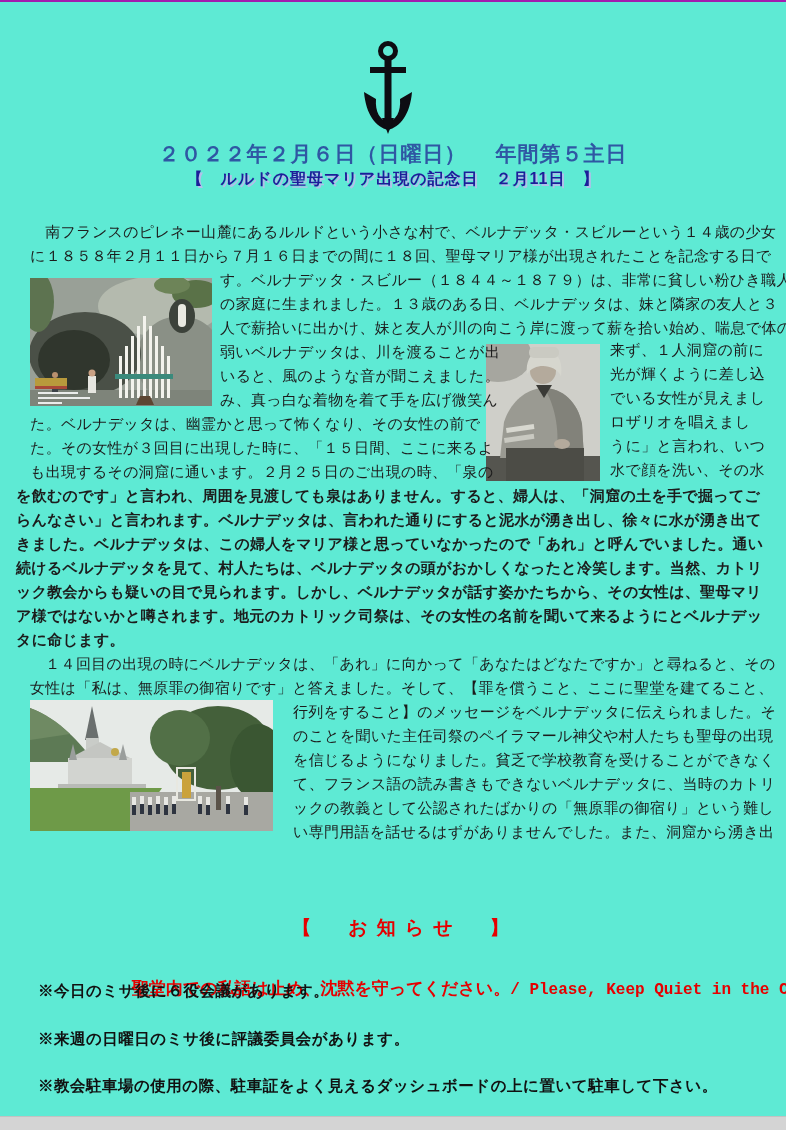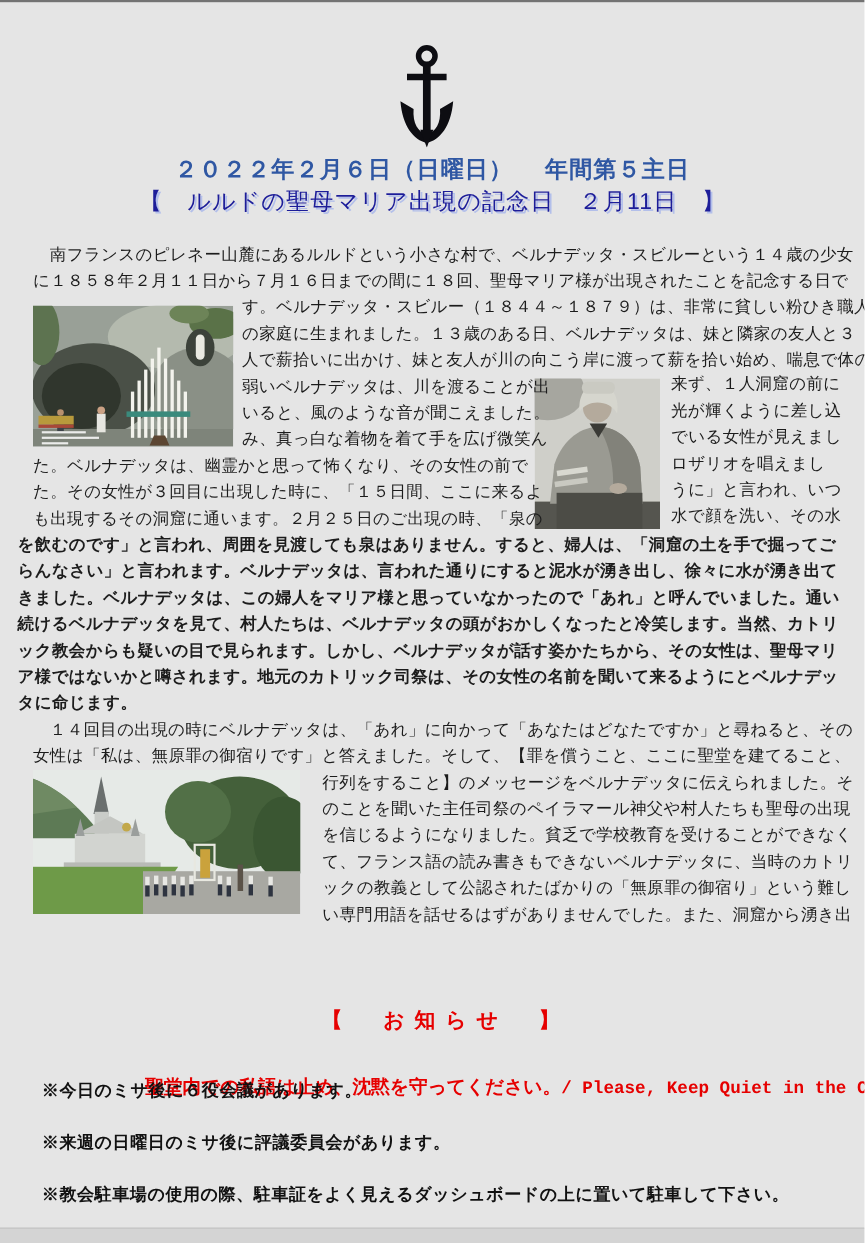--- a/index.html
+++ b/index.html
@@ -1,21 +1,21 @@
 <!DOCTYPE html>
 <html><head>
 <meta charset="utf-8">
 <style>
   html,body{margin:0;padding:0;background:#ffffff;}
   .page{
     position:relative;
     width:786px;height:1130px;
-    background:#e5e5e5;
+    background:#5eead4;
     box-sizing:border-box;
-    border-top:2px solid #737373;
+    border-top:2px solid #a21caf;
     overflow:hidden;
     font-family:"Liberation Sans", sans-serif;
   }
   .t{
     position:absolute;
     white-space:pre;
     font-size:15px;
     line-height:24px;
     letter-spacing:0.3px;
     color:#1c1c1c;
@@ -23,21 +23,21 @@
   .title1{
     position:absolute;top:138px;left:0;width:100%;
     text-align:center;
     font-size:21px;font-weight:bold;
     letter-spacing:1px;
     color:#2f57a3;
   }
   .title2{
     position:absolute;top:167px;left:0;width:100%;
     text-align:center;
-    font-size:21px;font-weight:normal;
+    font-size:16px;font-weight:bold;
     letter-spacing:1px;
     color:#1d1d99;
     text-shadow:2px 2px 0 #b3bfea;
   }
   .notice-heading{
     position:absolute;top:913px;left:12px;width:100%;
     text-align:center;
     font-size:19px;font-weight:bold;
     letter-spacing:9px;
     color:#e60000;

